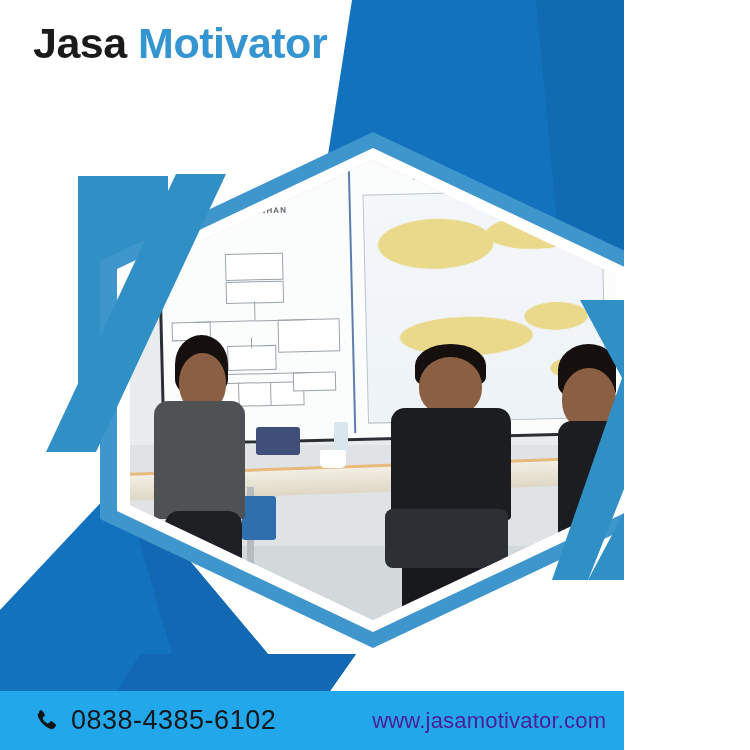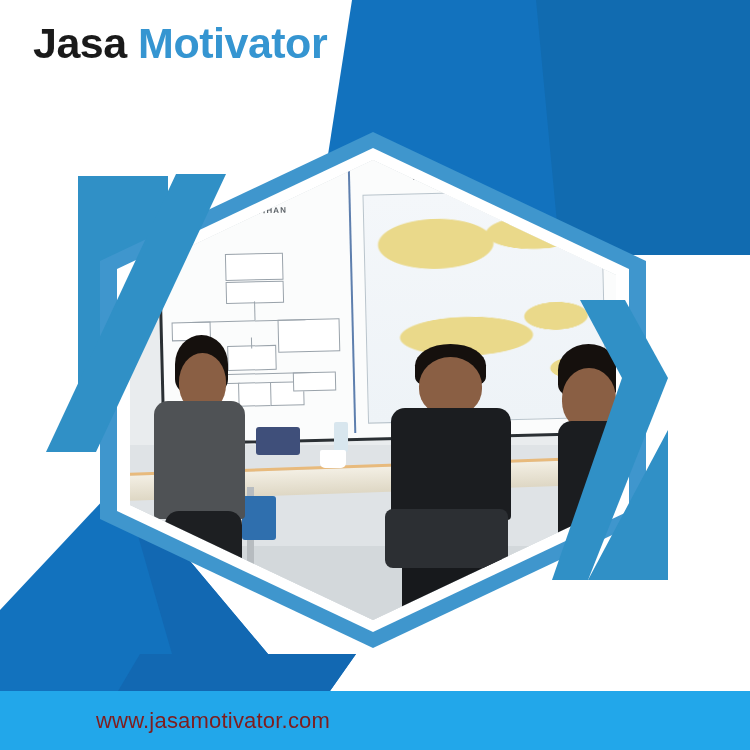--- a/index.html
+++ b/index.html
@@ -2,21 +2,21 @@
 <html><head>
 <meta charset="utf-8">
 <style>
   html, body {
     margin: 0;
     padding: 0;
     background: #ffffff;
   }
   #poster {
     position: relative;
-    width: 750px;
+    width: 624px;
     height: 750px;
     overflow: hidden;
     background: #ffffff;
     font-family: "Liberation Sans", sans-serif;
   }
   .layer {
     position: absolute;
     inset: 0;
     width: 750px;
     height: 750px;
@@ -150,21 +150,21 @@
   #phone-number {
     font-size: 27px;
     font-weight: 500;
     color: #14181c;
     letter-spacing: 0.5px;
     white-space: nowrap;
   }
   #website {
     margin-left: 96px;
     font-size: 22px;
-    color: #7f1d1d;
+    color: #4c1d95;
     letter-spacing: 0.2px;
     white-space: nowrap;
   }
 </style>
 </head>
 <body>
 
 <div id="poster">
 
   <div class="layer">
@@ -266,16 +266,22 @@
 
       <polygon points="580,300 625,300 668,378 622,378" fill="#3090c6"></polygon>
       <polygon points="622,378 668,378 588,580 552,580" fill="#3090c6"></polygon>
       <polygon points="668,430 668,580 588,580" fill="#3090c6"></polygon>
 
       <polygon points="0,540 34,540 122,690 88,690" fill="#3090c6" opacity="0"></polygon>
     </svg>
   </div>
 
   <div id="footer-bar">
+    <div id="phone-group">
+      <svg id="phone-icon" viewBox="0 0 24 24" xmlns="http://www.w3.org/2000/svg">
+        <path fill="#111417" d="M6.2 2.4c.7-.6 1.7-.5 2.3.2l2.1 2.6c.5.7.5 1.6-.1 2.2L9.2 8.8c-.3.3-.4.8-.2 1.2.9 1.8 2.4 3.3 4.2 4.2.4.2.9.1 1.2-.2l1.4-1.3c.6-.6 1.5-.6 2.2-.1l2.6 2.1c.7.6.8 1.6.2 2.3l-1.4 1.6c-.8.9-2.1 1.2-3.2.8-2.6-1-5-2.6-7-4.6-2-2-3.6-4.4-4.6-7-.4-1.1-.1-2.4.8-3.2z"></path>
+      </svg>
+      <span id="phone-number">0838-4385-6102</span>
+    </div>
     <span id="website">www.jasamotivator.com</span>
   </div>
 
 </div>
 
 </body></html>

